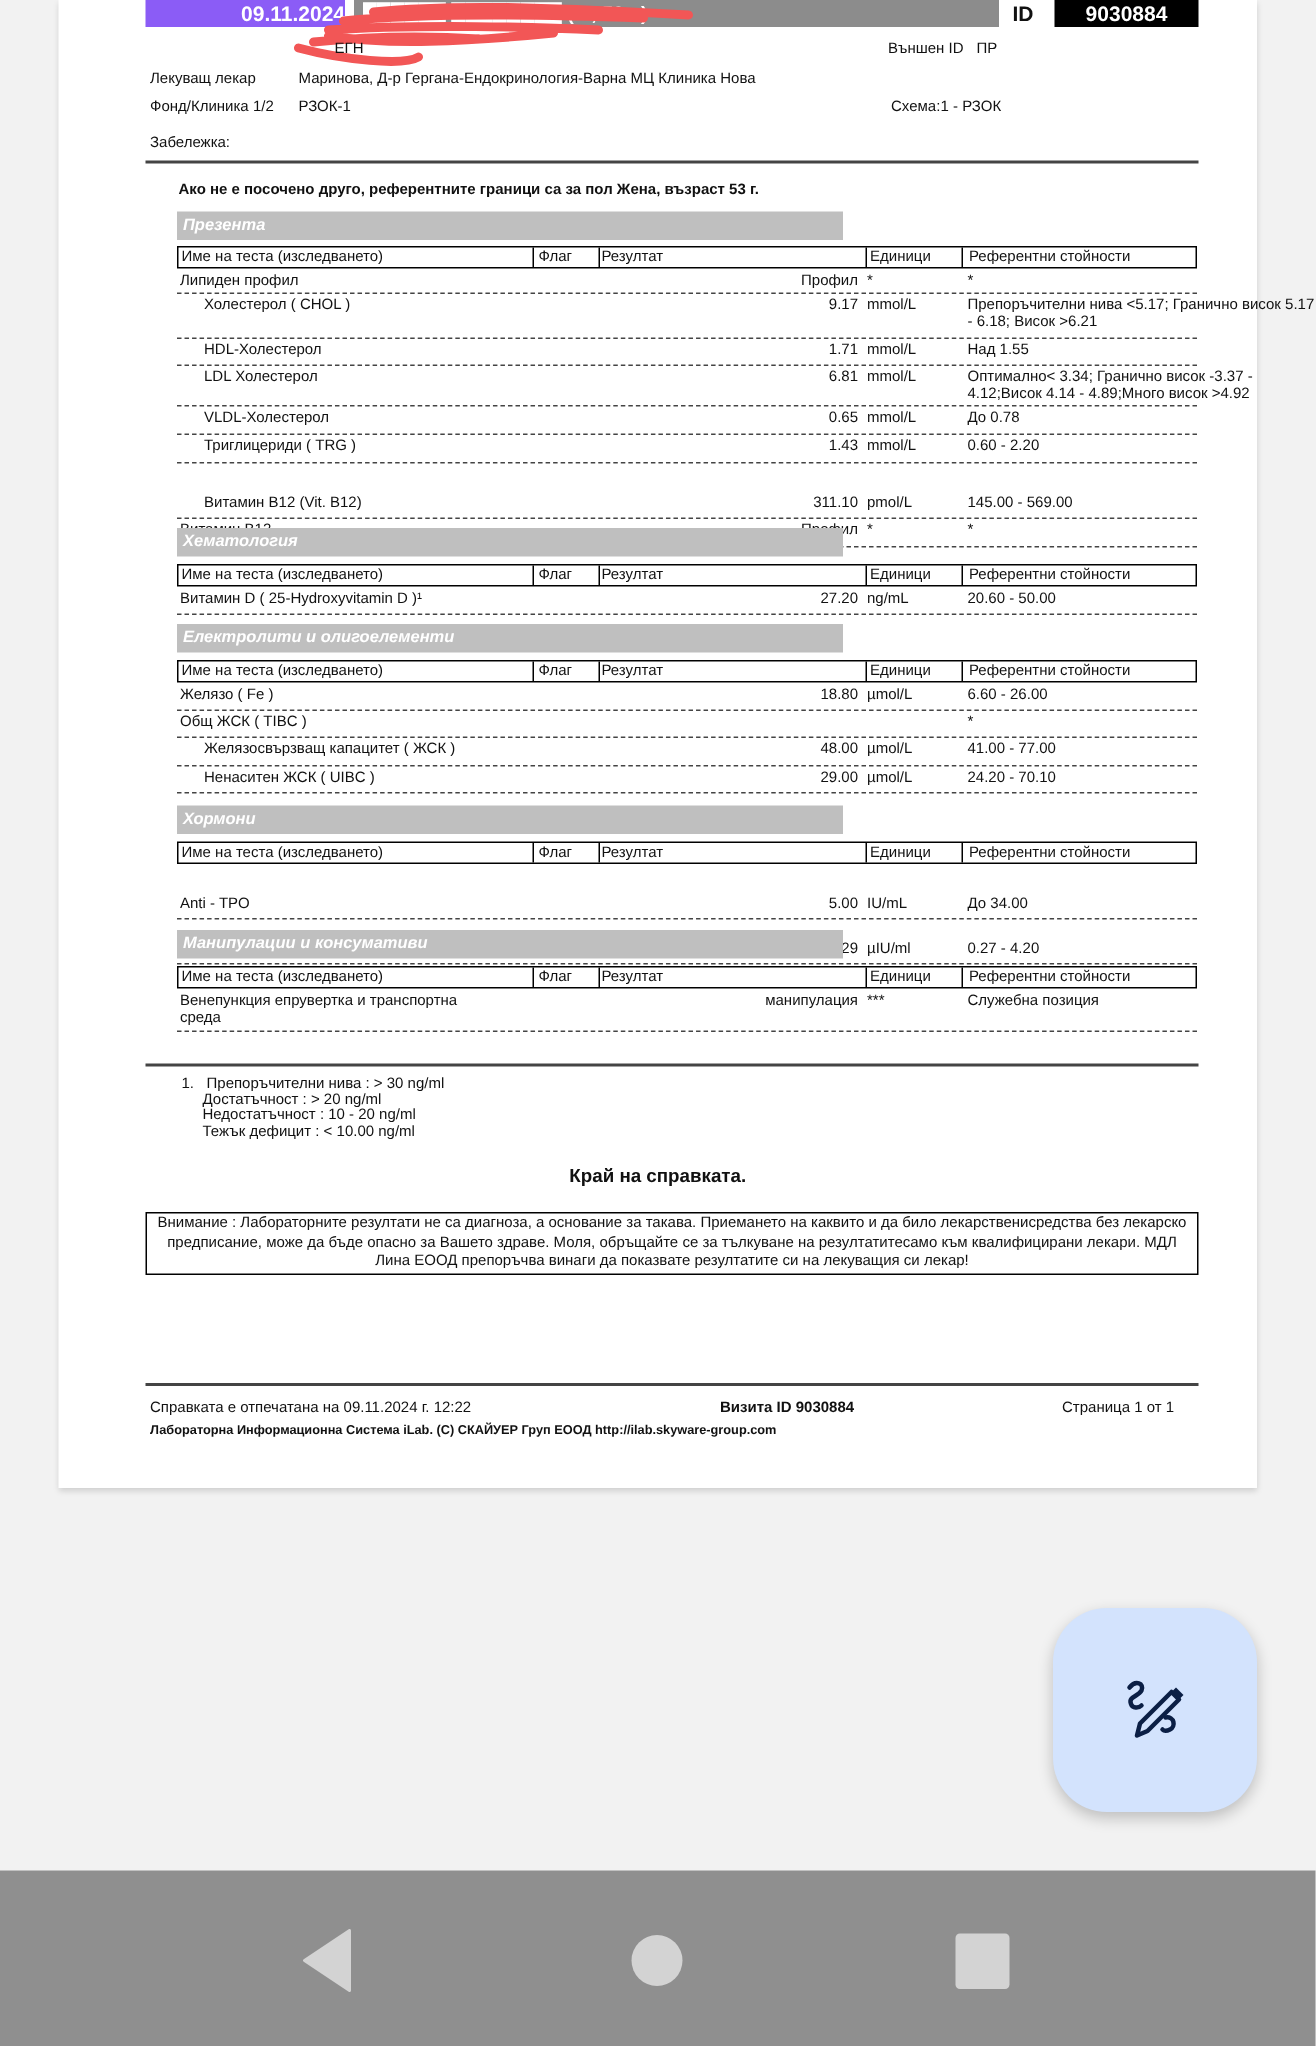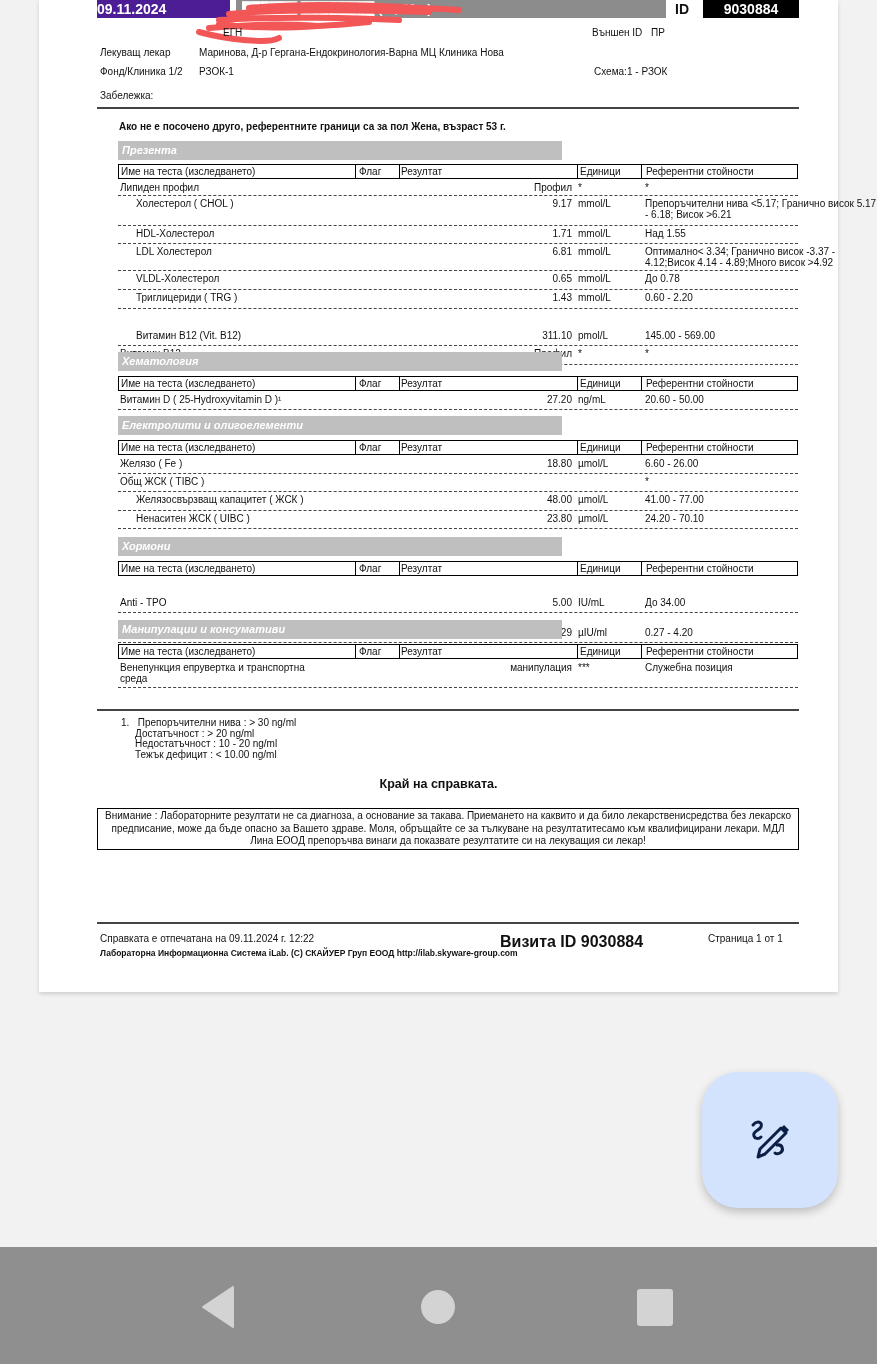--- a/index.html
+++ b/index.html
@@ -1,20 +1,20 @@
 <!DOCTYPE html>
 <html><head>
 <meta charset="utf-8">
 <style>
   * { box-sizing: border-box; margin: 0; padding: 0; }
   html, body { width: 877px; height: 1364px; overflow: hidden; background: #f2f2f2; font-family: "Liberation Sans", sans-serif; color: #111; }
   .viewer { position: absolute; left: 0; top: 0; width: 877px; height: 1247px; background: #f2f2f2; }
   .page { position: absolute; left: 39px; top: 0; width: 799px; height: 992px; background: #fff; box-shadow: 0 2px 4px rgba(0,0,0,0.15); }
   .abs { position: absolute; }
-  .hdr-date { left: 58px; top: 0; width: 133px; height: 18px; background: #4c1d95; color: #fff; font-weight: bold; font-size: 14px; text-align: left; line-height: 18px; }
+  .hdr-date { left: 58px; top: 0; width: 133px; height: 18px; background: #8b5cf6; color: #fff; font-weight: bold; font-size: 14px; text-align: right; line-height: 18px; }
   .hdr-name { left: 197px; top: 0; width: 430px; height: 18px; background: #8c8c8c; color: #fff; font-weight: bold; font-size: 13px; line-height: 18px; padding-left: 6px; overflow: hidden; }
   .hdr-id-label { left: 636px; top: 0; font-weight: bold; font-size: 14px; line-height: 18px; }
   .hdr-id { left: 664px; top: 0; width: 96px; height: 18px; background: #000; color: #fff; font-weight: bold; font-size: 14px; text-align: center; line-height: 18px; }
   .redact { left: 150px; top: 0; width: 280px; height: 46px; }
   .small { font-size: 10px; }
   .rule { left: 58px; width: 702px; height: 2px; background: #444; }
   .note { left: 80px; top: 121px; font-size: 10px; font-weight: bold; }
   .sec-band { left: 79px; width: 444px; height: 19px; background: #bfbfbf; color: #fff; font-style: italic; font-weight: bold; font-size: 11px; line-height: 19px; padding-left: 4px; }
   .thead { left: 79px; width: 680px; height: 15px; border: 1px solid #000; font-size: 10px; line-height: 13px; }
   .thead span { position: absolute; top: 0; height: 13px; }
@@ -28,21 +28,21 @@
   .row .n { left: 2px; }
   .row .n.ind { left: 18px; }
   .row .r { left: 282px; width: 176px; text-align: right; padding-right: 4px; }
   .row .u { left: 460px; }
   .row .ref { left: 527px; width: 235px; }
   .fn { left: 82px; top: 718px; font-size: 10px; line-height: 10.5px; }
   .fn div.sub { padding-left: 14px; }
   .end { left: 0; width: 799px; top: 777px; text-align: center; font-weight: bold; font-size: 12.5px; }
   .warn { left: 58px; top: 808px; width: 702px; height: 42px; border: 1px solid #000; font-size: 10px; text-align: center; line-height: 12.5px; padding: 1px 2px; }
   .foot1 { left: 61px; top: 933px; font-size: 10px; }
-  .foot-mid { left: 441px; top: 933px; font-size: 16px; font-weight: bold; margin-left: 20px; }
+  .foot-mid { left: 441px; top: 933px; font-size: 10px; font-weight: bold; }
   .foot-right { left: 669px; top: 933px; font-size: 10px; }
   .foot2 { left: 61px; top: 948px; font-size: 8.5px; font-weight: bold; }
   .fab { position: absolute; left: 702px; top: 1072px; width: 136px; height: 136px; border-radius: 36px; background: #d3e3fd; box-shadow: 0 4px 10px rgba(0,0,0,0.22); display: flex; align-items: center; justify-content: center; cursor: pointer; }
   .navbar { position: absolute; left: 0; top: 1247px; width: 877px; height: 117px; background: #8f8f8f; }
   .nav-btn { position: absolute; top: 38px; width: 44px; height: 44px; display: flex; align-items: center; justify-content: center; cursor: pointer; }
 </style>
 </head>
 <body>
 
 <div class="viewer">
@@ -182,21 +182,21 @@
         <span class="ref">*</span>
       </div>
       <div class="abs row" style="top: 492px; height: 19px;">
         <span class="n ind">Желязосвързващ капацитет ( ЖСК )</span>
         <span class="r">48.00</span>
         <span class="u">µmol/L</span>
         <span class="ref">41.00 - 77.00</span>
       </div>
       <div class="abs row" style="top: 511px; height: 18px;">
         <span class="n ind">Ненаситен ЖСК ( UIBC )</span>
-        <span class="r">23.80</span>
+        <span class="r">29.00</span>
         <span class="u">µmol/L</span>
         <span class="ref">24.20 - 70.10</span>
       </div>
       <div class="abs sec-band" style="top: 537px;">Хормони</div>
       <div class="abs thead" style="top: 561px;">
         <span class="c1">Име на теста (изследването)</span>
         <span class="c2">Флаг</span>
         <span class="c3">Резултат</span>
         <span class="c4">Единици</span>
         <span class="c5">Референтни стойности</span>

